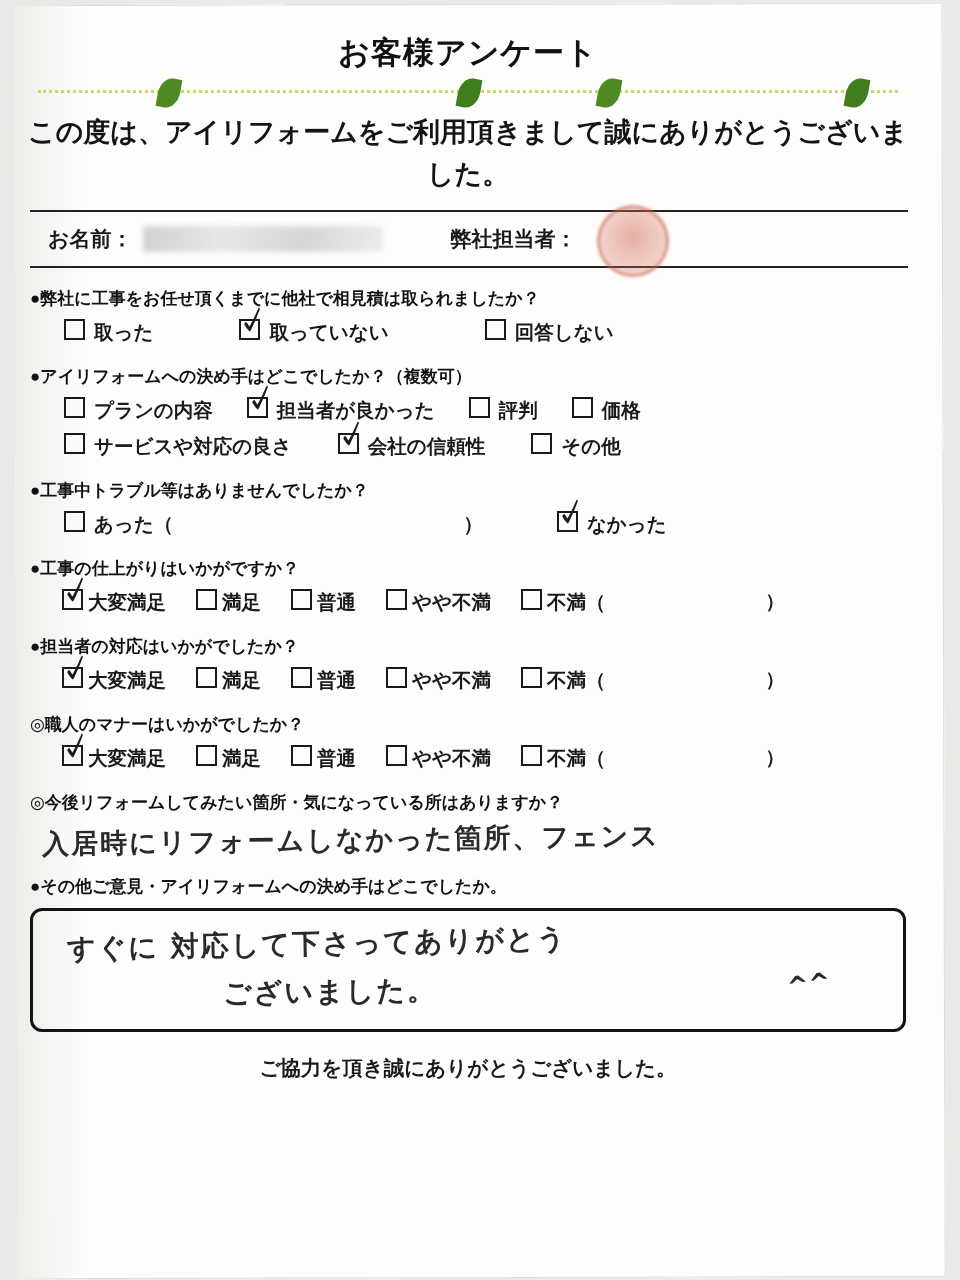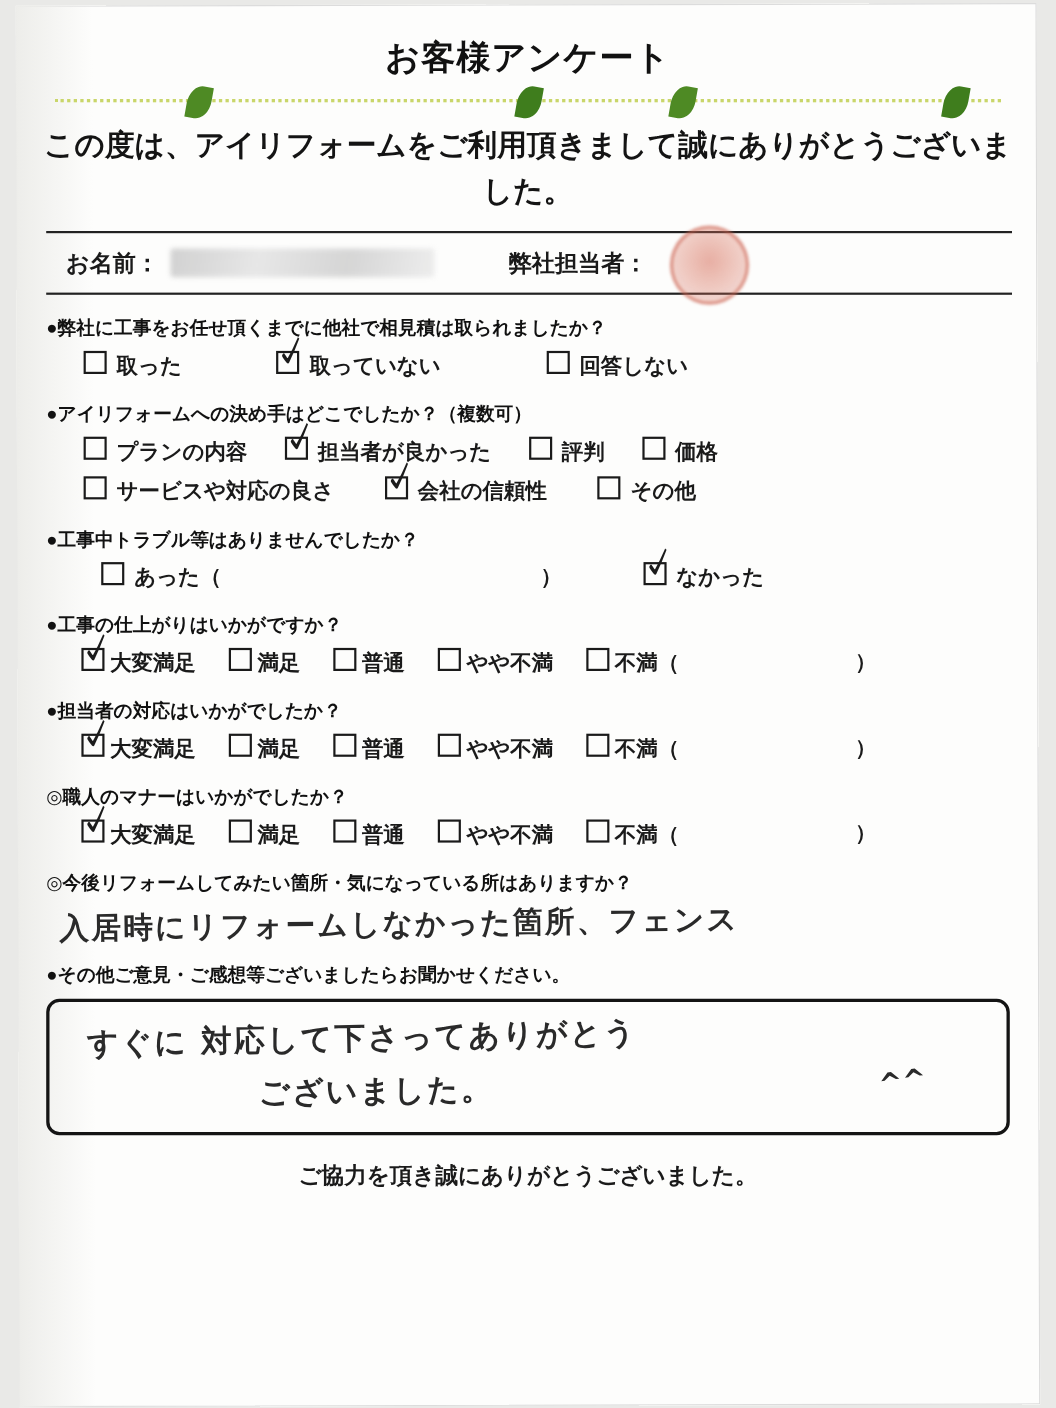--- a/index.html
+++ b/index.html
@@ -35,21 +35,21 @@
     
     content: "";
     position: absolute;
     left: 0; top: 0; bottom: 0;
     width: 70px;
     background: linear-gradient(to right, #ededea, rgba(255,255,255,0));
     pointer-events: none;
   }
   .content {
     position: absolute;
-    left: 16px;
+    left: 4px;
     top: 0;
     width: 928px;
     height: 1280px;
   }
 
   .title {
     text-align: center;
     font-size: 31px;
     font-weight: bold;
     letter-spacing: 1px;
@@ -174,21 +174,21 @@
     display: flex;
     align-items: center;
     font-weight: 600;
   }
   .scale-row .opt { margin-right: 30px; }
   .tail-paren {
     margin-left: 160px;
     font-size: 19px;
   }
   .trouble-line {
-    margin: 9px 0 0 76px;
+    margin: 9px 0 0 60px;
     font-size: 19.5px;
     display: flex;
     align-items: center;
     font-weight: 600;
   }
   .gap-paren {
     display: inline-block;
     width: 290px;
   }
 
@@ -423,21 +423,21 @@
     <span class="opt tight" style="margin-right:0;">
       <span class="box"></span>
       <span>不満（</span>
     </span>
     <span class="tail-paren">）</span>
   </div>
 
   <div class="q">◎今後リフォームしてみたい箇所・気になっている所はありますか？</div>
   <div class="hand hand-line">入居時にリフォームしなかった箇所、フェンス</div>
 
-  <div class="q">●その他ご意見・ご感想等ございましたらお聞かせください。</div>
+  <div class="q">●その他ご意見・アイリフォームへの決め手はどこでしたか。</div>
   <div class="comment-box">
     <div class="hand hand-c1">すぐに 対応して下さってありがとう</div>
     <div class="hand hand-c2">ございました。</div>
     <div class="hand smiley">^^</div>
   </div>
 
   <div class="thanks">ご協力を頂き誠にありがとうございました。</div>
 
 </div>
 

